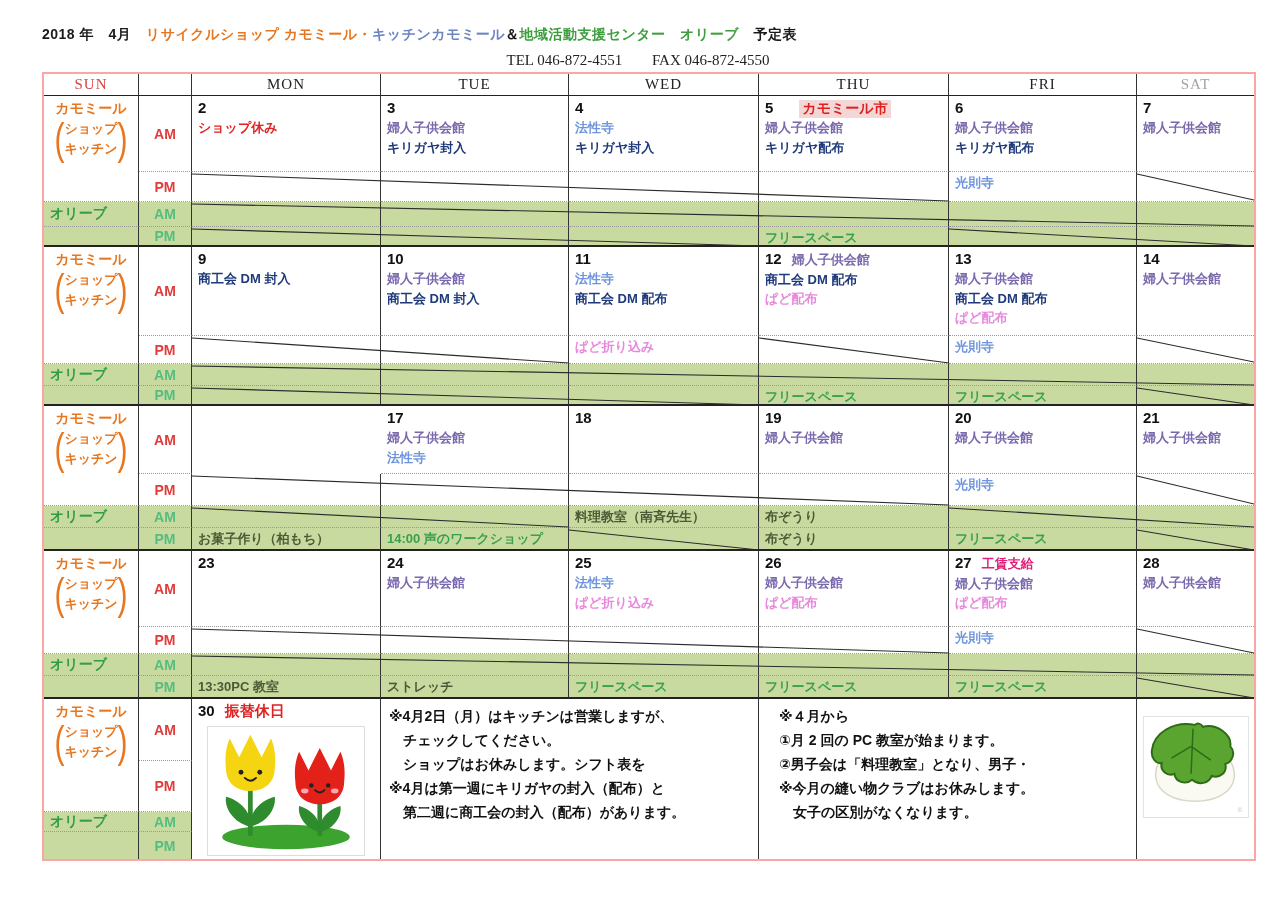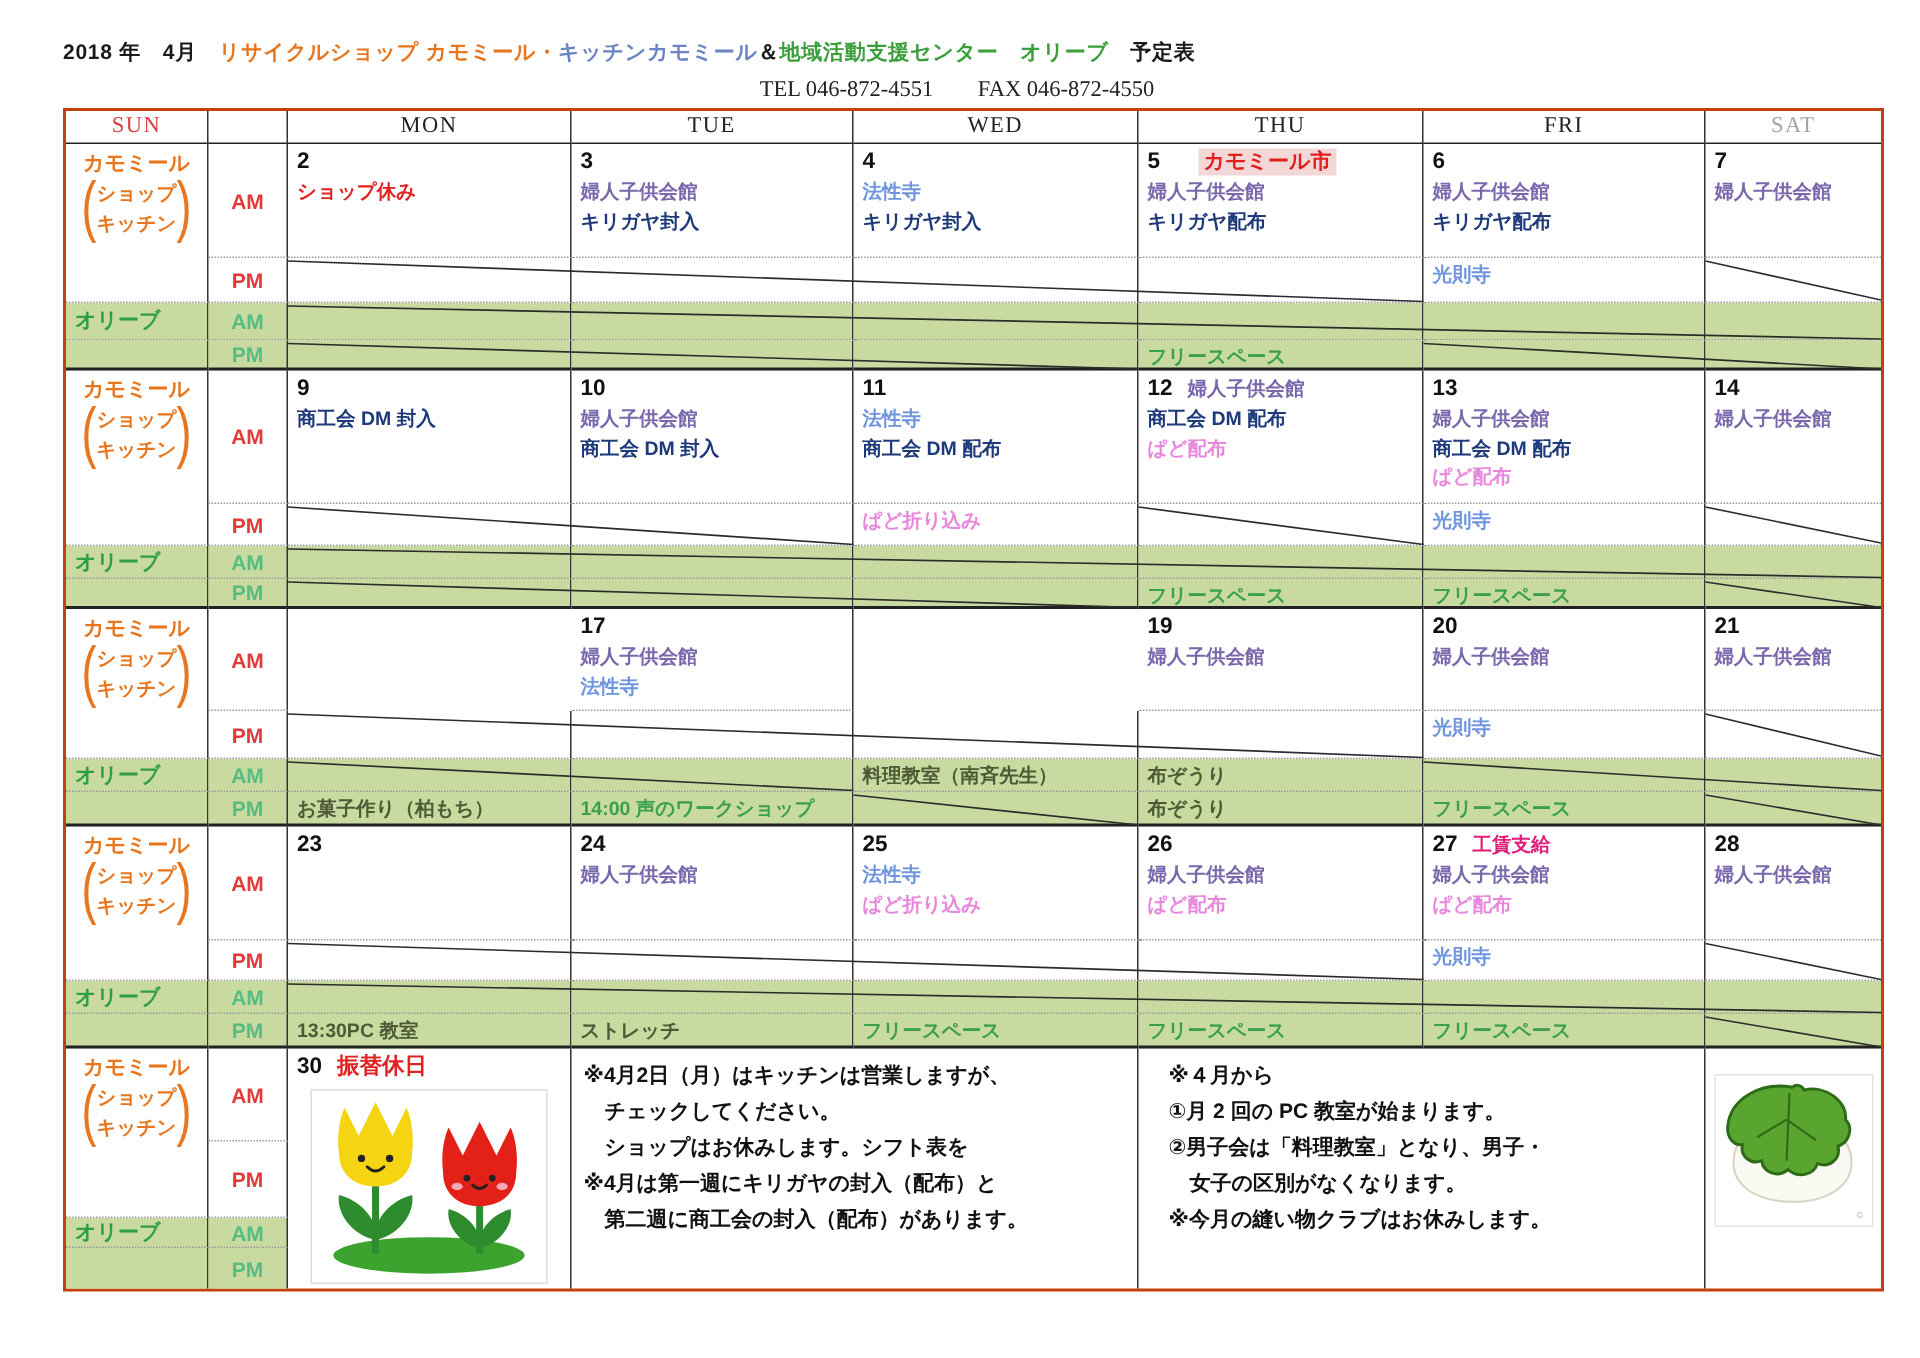--- a/index.html
+++ b/index.html
@@ -3,21 +3,21 @@
 <meta charset="utf-8">
 <style>
   html,body{margin:0;padding:0;background:#fff;width:1280px;height:905px;overflow:hidden;
     font-family:"Liberation Sans","DejaVu Sans",sans-serif;}
   .page{padding:26px 0 0 42px;}
   .title{font-size:14px;font-weight:bold;letter-spacing:.5px;white-space:nowrap;margin-bottom:8px;}
   .t-black{color:#1a1a1a}.t-orange{color:#e8761e}.t-steel{color:#6b85c2}.t-green{color:#3d9e3d}
   .contact{width:1210px;box-sizing:border-box;text-align:center;padding-right:44px;
     font-family:"Liberation Serif","DejaVu Serif",serif;font-size:15px;color:#222;margin-bottom:3px;}
   .contact span{margin-left:26px}
-  .cal{position:relative;display:inline-grid;border:2px solid #c2410c;
+  .cal{position:relative;display:inline-grid;border:2px solid #fca5a5;
     grid-template-columns:95px 53px 189px 188px 190px 190px 188px 117px;
     grid-template-rows:22px 76px 30px 25px 20px 89px 28px 22px 20px 68px 32px 22px 23px 76px 27px 22px 23px 62px 51px 20px 27px;}
   .c{border-right:1px solid #333;border-bottom:1px dotted #999;box-sizing:border-box;
      padding:1px 6px;overflow:hidden;position:relative;}
   .ce{border-right:none}
   .bs{border-bottom:2px solid #222}
   .bh{border-bottom:1px solid #222}
   .bn{border-bottom:none}
   .g{background:#c9daa0}
   .hd{font-family:"Liberation Serif","DejaVu Serif",serif;font-size:15px;color:#222;
@@ -277,20 +277,25 @@
         </div>
       <div class="ln purple">婦人子供会館</div>
       <div class="ln blue">法性寺</div>
     </div>
     <div class="c" style="grid-area:11/4/12/5"></div>
     <div class="c g" style="grid-area:12/4/13/5"></div>
     <div class="c g bs" style="grid-area:13/4/14/5">
         <div class="ln grntxt">14:00 声のワークショップ</div>
       </div>
 
+    <div class="c" style="grid-area:10/5/11/6">
+      <div class="dline">
+          <span class="date">18</span>
+        </div>
+    </div>
     <div class="c" style="grid-area:11/5/12/6"></div>
     <div class="c g" style="grid-area:12/5/13/6">
         <div class="ln olive">料理教室（南斉先生）</div>
       </div>
     <div class="c g bs" style="grid-area:13/5/14/6"></div>
 
     <div class="c" style="grid-area:10/6/11/7">
       <div class="dline">
           <span class="date">19</span>
         </div>
@@ -476,22 +481,22 @@
       <div>　チェックしてください。</div>
       <div>　ショップはお休みします。シフト表を</div>
       <div>※4月は第一週にキリガヤの封入（配布）と</div>
       <div>　第二週に商工会の封入（配布）があります。</div>
     </div>
 
     <div class="c notes bn" style="grid-area:18/6/22/8;padding-left:20px">
       <div>※４月から</div>
       <div>①月 2 回の PC 教室が始まります。</div>
       <div>②男子会は「料理教室」となり、男子・</div>
+      <div>※今月の縫い物クラブはお休みします。</div>
       <div>　女子の区別がなくなります。</div>
-      <div>※今月の縫い物クラブはお休みします。</div>
     </div>
 
     <div class="c ce bn" style="grid-area:18/8/22/9">
       <div class="leafbox">
         <svg width="102" height="98" viewBox="0 0 104 100">
           <path d="M12 62 C10 40 32 30 52 30 C72 30 94 40 92 62 C90 78 72 86 52 86 C32 86 14 78 12 62 Z" fill="#faf9f2" stroke="#d9d6c6" stroke-width="1.5"></path>
           <path d="M52 8 C30 4 10 16 8 34 C7 42 12 48 18 47 C16 55 24 61 31 58 C32 66 42 70 49 64 C56 70 66 68 69 60 C77 63 85 57 83 48 C90 46 94 36 88 30 C90 18 74 6 60 10 C58 6 54 6 52 8 Z" fill="#5aa52f" stroke="#2d6b17" stroke-width="2"></path>
           <path d="M50 12 L48 58 M48 30 L28 42 M48 30 L68 44" stroke="#2d6b17" stroke-width="1.5" fill="none"></path>
           <text x="100" y="97" font-size="6" fill="#b5b5b5" text-anchor="end">©</text>
         </svg>

